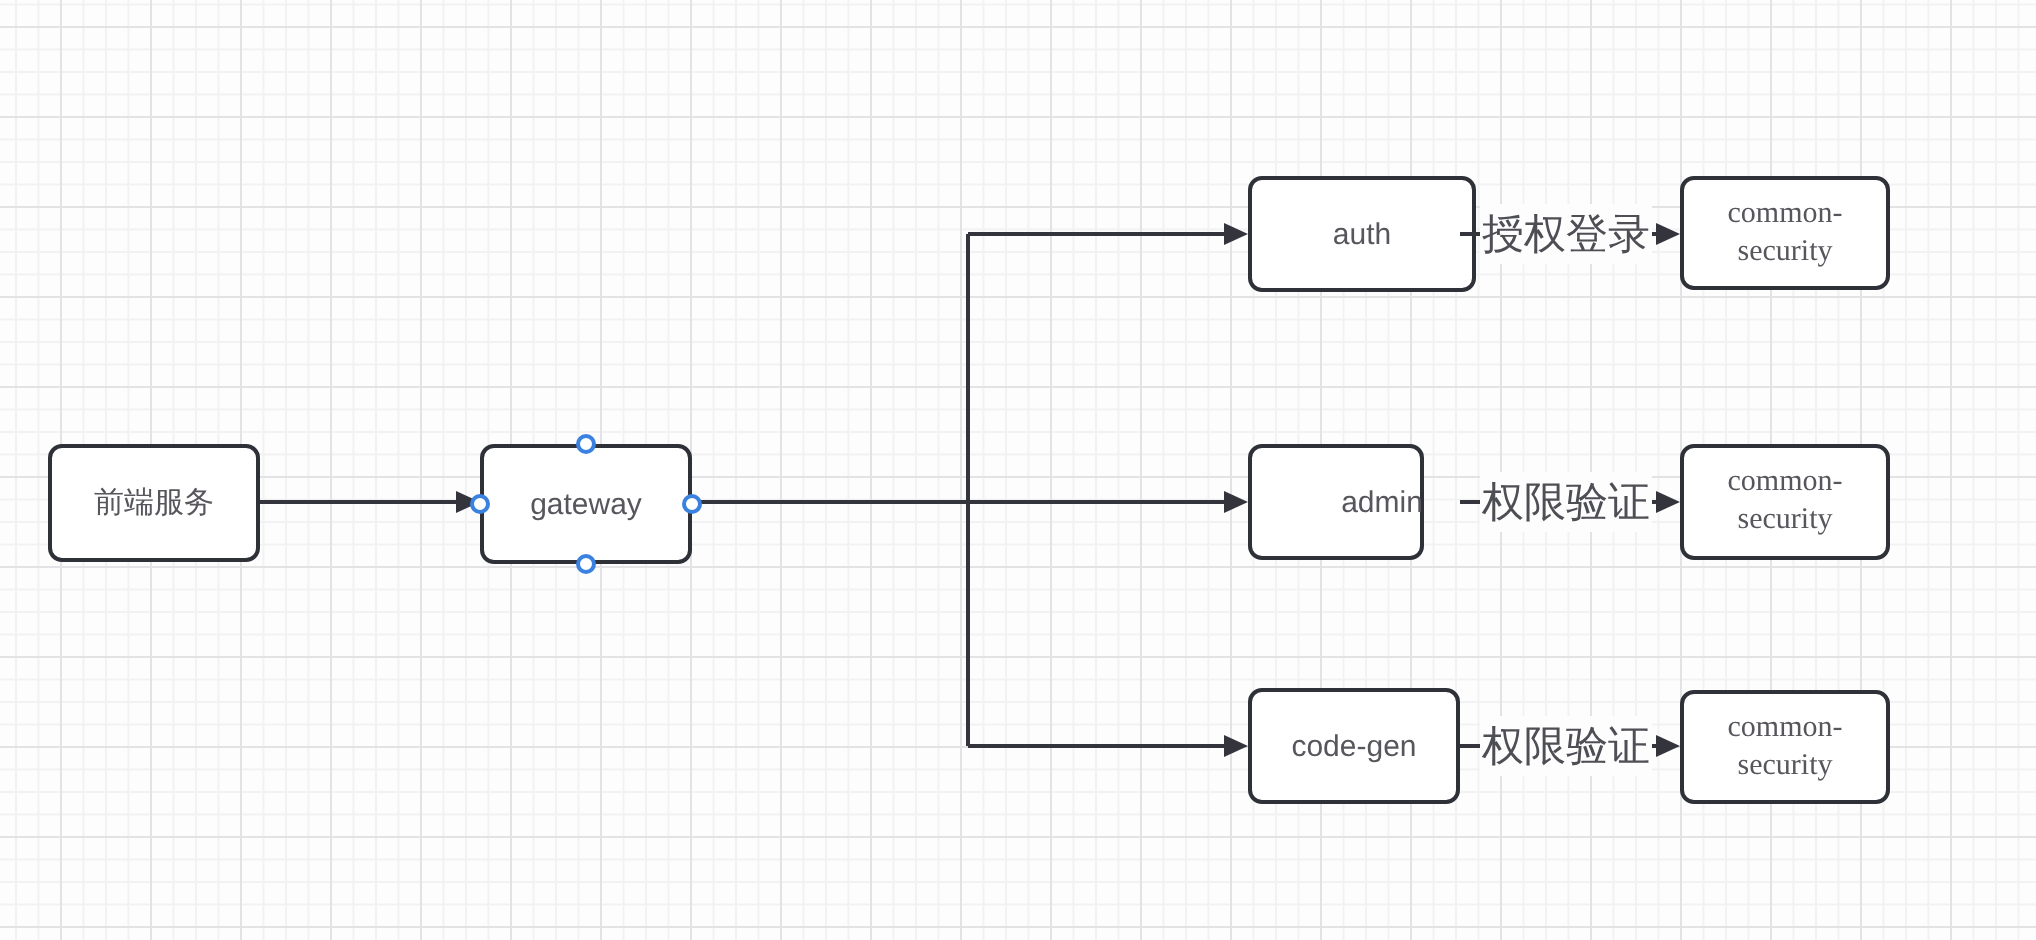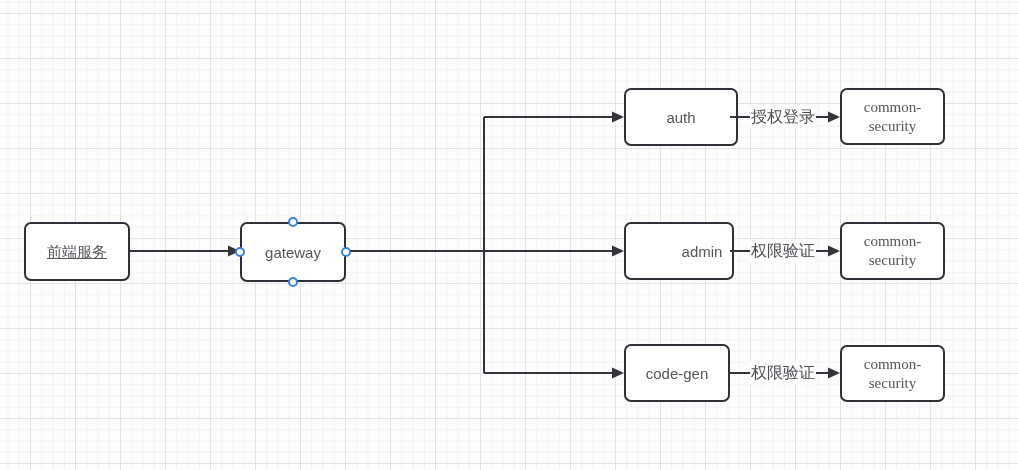--- a/index.html
+++ b/index.html
@@ -24,40 +24,40 @@
     border:2px solid #2f3138;
     border-radius:7px;
     display:flex; align-items:center; justify-content:center;
     text-align:center;
     color:#56565c;
     font-size:15px; line-height:19px;
     cursor:default;
   }
   .node .lbl { display:inline-block; }
   .node .lbl.narrow { max-width:88px;font-family:Liberation Serif, serif; }
-  .n-frontend { left:24px;  top:222px; width:106px; height:59px;text-decoration:underline; }
+  .n-frontend { left:24px;  top:222px; width:106px; height:59px; }
   .n-gateway  { left:240px; top:222px; width:106px; height:60px; }
   .n-auth     { left:624px; top:88px;  width:114px; height:58px; }
-  .n-admin    { left:624px; top:222px; width:110px; height:58px;padding-left:46px; }
+  .n-admin    { left:624px; top:222px; width:88px; height:58px;padding-left:46px; }
   .n-codegen  { left:624px; top:344px; width:106px; height:58px;text-align:right; }
   .n-sec1     { left:840px; top:88px;  width:105px; height:57px; }
   .n-sec2     { left:840px; top:222px; width:105px; height:58px; }
   .n-sec3     { left:840px; top:345px; width:105px; height:57px; }
   .edges-layer {
     position:absolute; left:0; top:0; z-index:2;
   }
   .edges-layer path { stroke:#33343c; stroke-width:2; fill:none; }
   .edges-layer polygon { fill:#33343c; stroke:none; }
   .edges-layer circle { fill:#ffffff; stroke:#3b82e0; stroke-width:2; }
   .edge-label {
     position:absolute; z-index:3;
     transform:translate(-50%,-50%);
     background:#fdfdfd;
     color:#4e4e55;
-    font-size:16px;
+    font-size:21px;
     white-space:nowrap;
     padding:1px 1px;
     cursor:default;
   }
   .el-1 { left:783px; top:117px; }
   .el-2 { left:783px; top:251px; }
   .el-3 { left:783px; top:373px; }
 </style>
 </head>
 <body>

